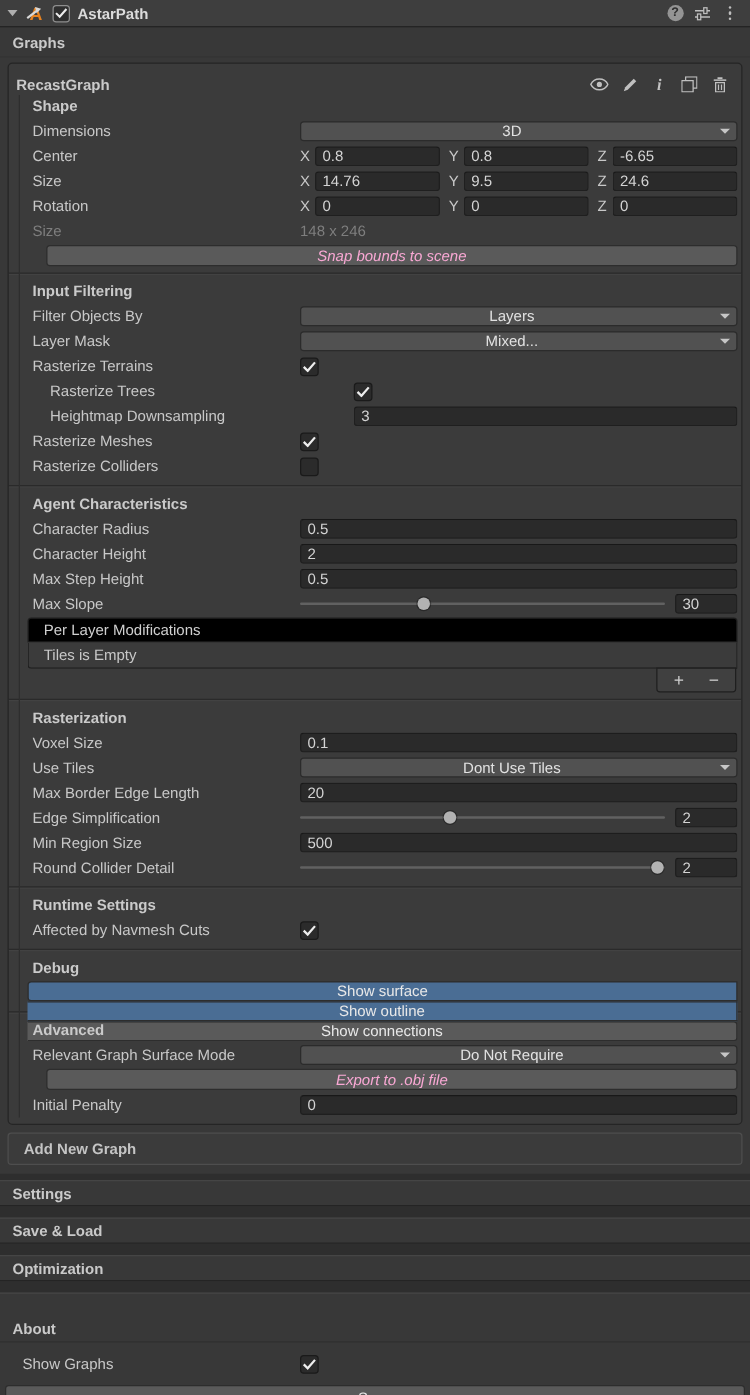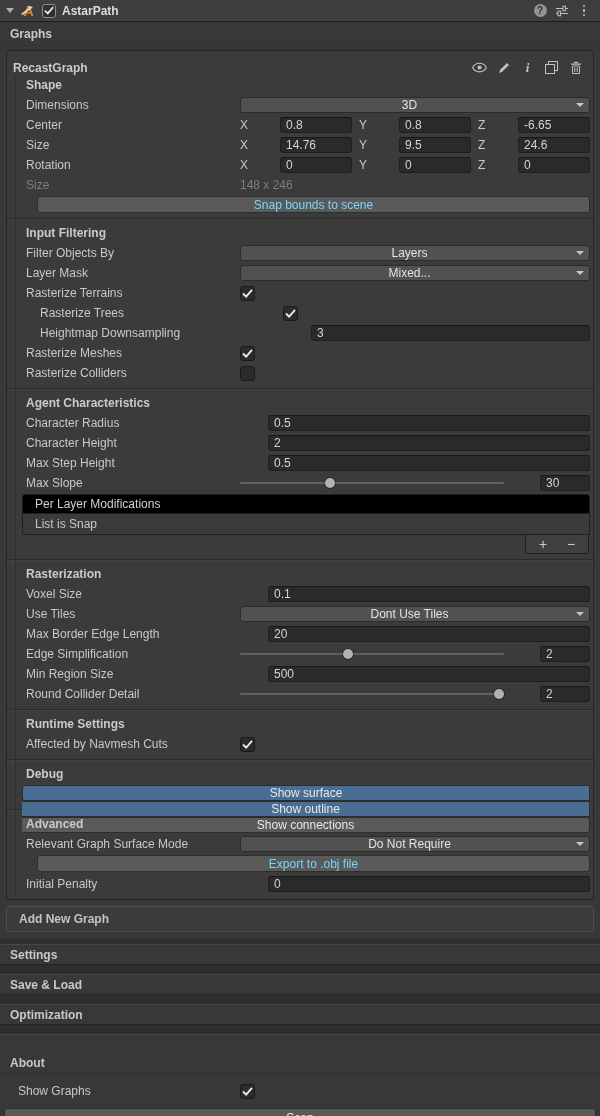--- a/index.html
+++ b/index.html
@@ -52,40 +52,40 @@
   .sep { height:1px; background:#2A2A2A; box-shadow:0 1px 0 rgba(255,255,255,0.04); margin:5px 0 4px; }
 
   
   .row { height:20px; display:flex; align-items:center; padding:0 3px 0 19px; position:relative; z-index:1; }
   .row .lbl { flex:0 0 214px; white-space:nowrap; overflow:hidden; }
   .row.ind { padding-left:33px;gap:43px; }
   .row.ind .lbl { flex-basis:200px; }
   .ctrl { flex:1; display:flex; align-items:center; min-width:0; }
 
   .tfield { flex:1; height:16px; background:#2A2A2A; border:1px solid #1F1F1F; border-top-color:#181818;
-    border-radius:3px; padding:0 5px; display:flex; align-items:center; color:#D4D4D4; min-width:0;margin-left:28px; }
+    border-radius:3px; padding:0 5px; display:flex; align-items:center; color:#D4D4D4; min-width:0; }
   .sfield { flex:0 0 50px; }
 
   .dropdown { flex:1; height:16px; background:#515151; border:1px solid #2B2B2B; border-radius:3px;
     padding:0 16px 0 5px; display:flex; align-items:center; color:#E2E2E2; position:relative; min-width:0;justify-content:center; }
   .dd-arrow { position:absolute; right:5px; top:50%; margin-top:-2px; width:0; height:0;
     border-left:4px solid transparent; border-right:4px solid transparent; border-top:4px solid #C6C6C6; }
 
   .vec3 { gap:0; }
   .axis { flex:0 0 auto; width:12px; color:#C8C8C8; }
   .vgrp { flex:1; display:flex; align-items:center; min-width:0; }
   .vgrp + .vgrp { margin-left:7px; }
 
   .track { flex:1; height:2px; background:#616161; border-radius:1px; position:relative; margin-right:8px; }
   .knob { position:absolute; top:50%; left:var(--p,50%); transform:translate(-50%,-50%);
     width:10px; height:10px; background:#B2B2B2; border-radius:50%; box-shadow:0 0 0 1px rgba(0,0,0,.3); }
 
   .fullbtn { height:17px; margin:1px 3px 2px 30px; background:#5A5A5A; border:1px solid #2D2D2D;
-    border-radius:3px; display:flex; align-items:center; justify-content:center; color:#7dd3fc;
-    position:relative; z-index:1; }
+    border-radius:3px; display:flex; align-items:center; justify-content:center; color:#f9a8d4;
+    position:relative; z-index:1;font-style:italic; }
 
   
   .listbox { margin:1px 3px 0 15px; position:relative; z-index:1; }
   .lb-header { height:20px; background:#000000; border:1px solid #1F1F1F; border-radius:3px 3px 0 0;
     display:flex; align-items:center; padding-left:12px; color:#D0D0D0; }
   .lb-body { height:21px; background:#3B3B3B; border:1px solid #1F1F1F; border-top:none;
     border-radius:0 0 0 3px; display:flex; align-items:center; padding-left:12px; }
   .lb-footer { height:19px; display:flex; justify-content:flex-end; padding-right:1px; }
   .lb-tools { width:64px; margin-top:-1px; background:#404040; border:1px solid #1F1F1F;
     border-radius:0 0 3px 3px; display:flex; align-items:center; justify-content:center; gap:2px; }
@@ -408,21 +408,21 @@
             <span>30</span>
           </div>
       </div>
     </div>
 
     <div class="listbox">
       <div class="lb-header">
         <span>Per Layer Modifications</span>
       </div>
       <div class="lb-body">
-        <span>List is Snap</span>
+        <span>Tiles is Empty</span>
       </div>
       <div class="lb-footer">
         <div class="lb-tools">
           <span class="lb-tool">+</span>
           <span class="lb-tool">−</span>
         </div>
       </div>
     </div>
 
     <div class="sep"></div>

